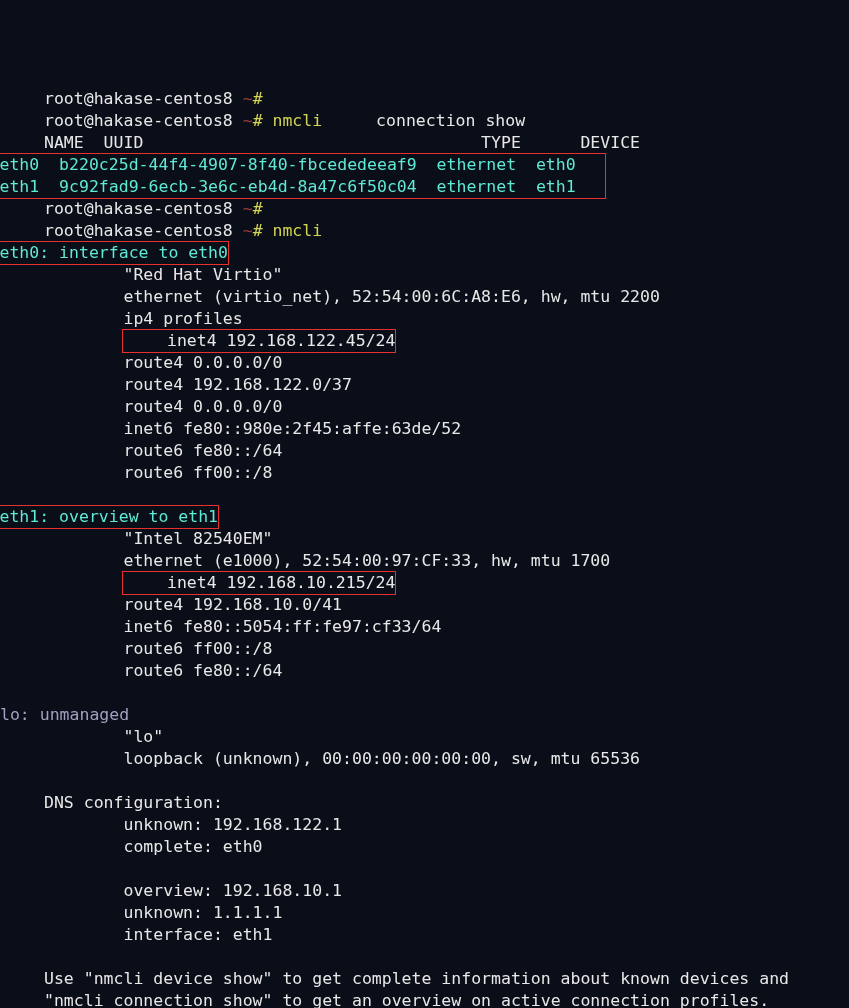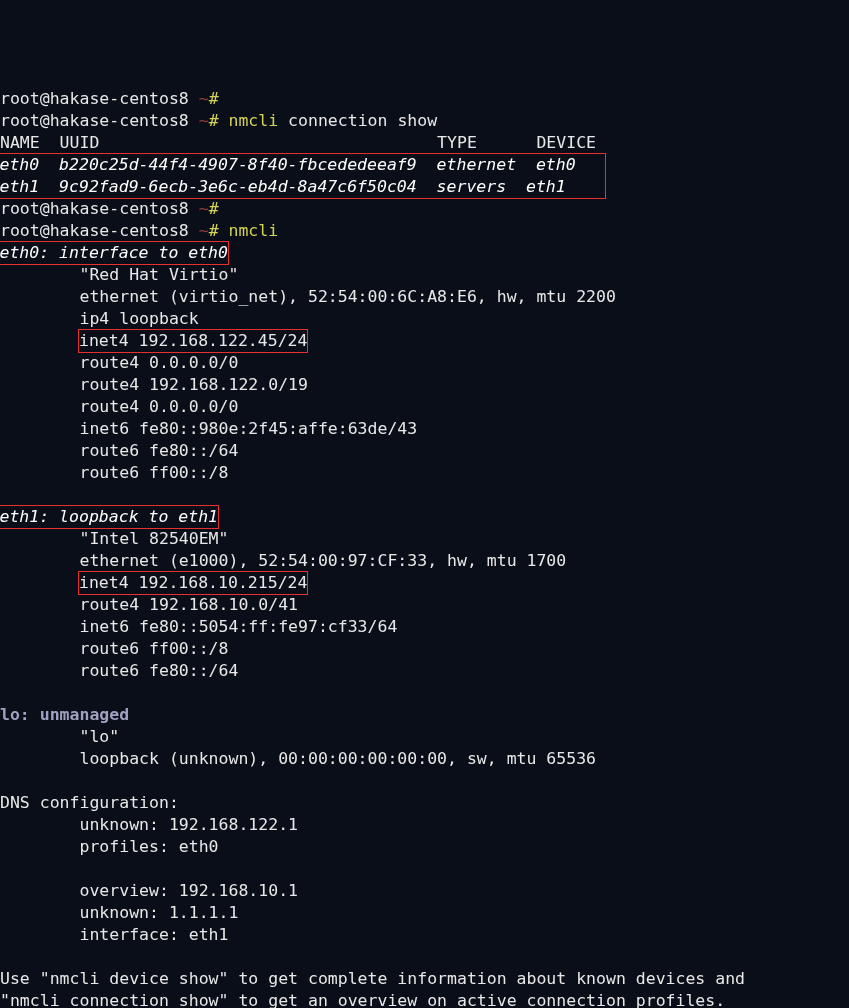--- a/index.html
+++ b/index.html
@@ -11,73 +11,73 @@
     line-height: 22px;
     color: #e8e8e8;
     white-space: pre;
     width: 849px;
     height: 1008px;
     overflow: hidden;
   }
   .term {
     padding: 0;
   }
-  .white { color: #e8e8e8; }
+  .white { color: #e8e8e8; padding-left: 44px; }
   .yellow { color: #d4d454; }
-  .green { color: #ffffff; font-style: italic; }
+  .green { color: #5eead4; }
   .darkred { color: #9e3a3a; }
-  .greyblue { color: #a0a0c0; font-weight: bold; }
+  .greyblue { color: #a0a0c0; }
   .boxred {
     border: 1.5px solid #e83030;
     display: inline-block;
     padding: 0 0px;
     margin: -1.5px;
     box-sizing: border-box;
   }
 </style>
 </head>
 <body>
 
 
 
 <div class="term"><span class="white">root@hakase-centos8</span> <span class="darkred">~</span><span class="yellow">#</span>
 <span class="white">root@hakase-centos8</span> <span class="darkred">~</span><span class="yellow">#</span> <span class="yellow">nmcli</span><span class="white"> connection show</span>
 <span class="white">NAME  UUID                                  TYPE      DEVICE </span>
 <span class="boxred"><span class="green">eth0  b220c25d-44f4-4907-8f40-fbcededeeaf9  ethernet  eth0   </span>
-<span class="green">eth1  9c92fad9-6ecb-3e6c-eb4d-8a47c6f50c04  servers  eth1   </span></span>
+<span class="green">eth1  9c92fad9-6ecb-3e6c-eb4d-8a47c6f50c04  ethernet  eth1   </span></span>
 <span class="white">root@hakase-centos8</span> <span class="darkred">~</span><span class="yellow">#</span>
 <span class="white">root@hakase-centos8</span> <span class="darkred">~</span><span class="yellow">#</span> <span class="yellow">nmcli</span>
 <span class="boxred"><span class="green">eth0: interface to eth0</span></span>
 <span class="white">        "Red Hat Virtio"</span>
 <span class="white">        ethernet (virtio_net), 52:54:00:6C:A8:E6, hw, mtu 2200</span>
-<span class="white">        ip4 loopback</span>
+<span class="white">        ip4 profiles</span>
 <span class="white">        </span><span class="boxred"><span class="white">inet4 192.168.122.45/24</span></span>
 <span class="white">        route4 0.0.0.0/0</span>
-<span class="white">        route4 192.168.122.0/19</span>
+<span class="white">        route4 192.168.122.0/37</span>
 <span class="white">        route4 0.0.0.0/0</span>
-<span class="white">        inet6 fe80::980e:2f45:affe:63de/43</span>
+<span class="white">        inet6 fe80::980e:2f45:affe:63de/52</span>
 <span class="white">        route6 fe80::/64</span>
 <span class="white">        route6 ff00::/8</span>
 
-<span class="boxred"><span class="green">eth1: loopback to eth1</span></span>
+<span class="boxred"><span class="green">eth1: overview to eth1</span></span>
 <span class="white">        "Intel 82540EM"</span>
 <span class="white">        ethernet (e1000), 52:54:00:97:CF:33, hw, mtu 1700</span>
 <span class="white">        </span><span class="boxred"><span class="white">inet4 192.168.10.215/24</span></span>
 <span class="white">        route4 192.168.10.0/41</span>
 <span class="white">        inet6 fe80::5054:ff:fe97:cf33/64</span>
 <span class="white">        route6 ff00::/8</span>
 <span class="white">        route6 fe80::/64</span>
 
 <span class="greyblue">lo: unmanaged</span>
 <span class="white">        "lo"</span>
 <span class="white">        loopback (unknown), 00:00:00:00:00:00, sw, mtu 65536</span>
 
 <span class="white">DNS configuration:</span>
 <span class="white">        unknown: 192.168.122.1</span>
-<span class="white">        profiles: eth0</span>
+<span class="white">        complete: eth0</span>
 
 <span class="white">        overview: 192.168.10.1</span>
 <span class="white">        unknown: 1.1.1.1</span>
 <span class="white">        interface: eth1</span>
 
 <span class="white">Use "nmcli device show" to get complete information about known devices and</span>
 <span class="white">"nmcli connection show" to get an overview on active connection profiles.</span>
 
 
   

